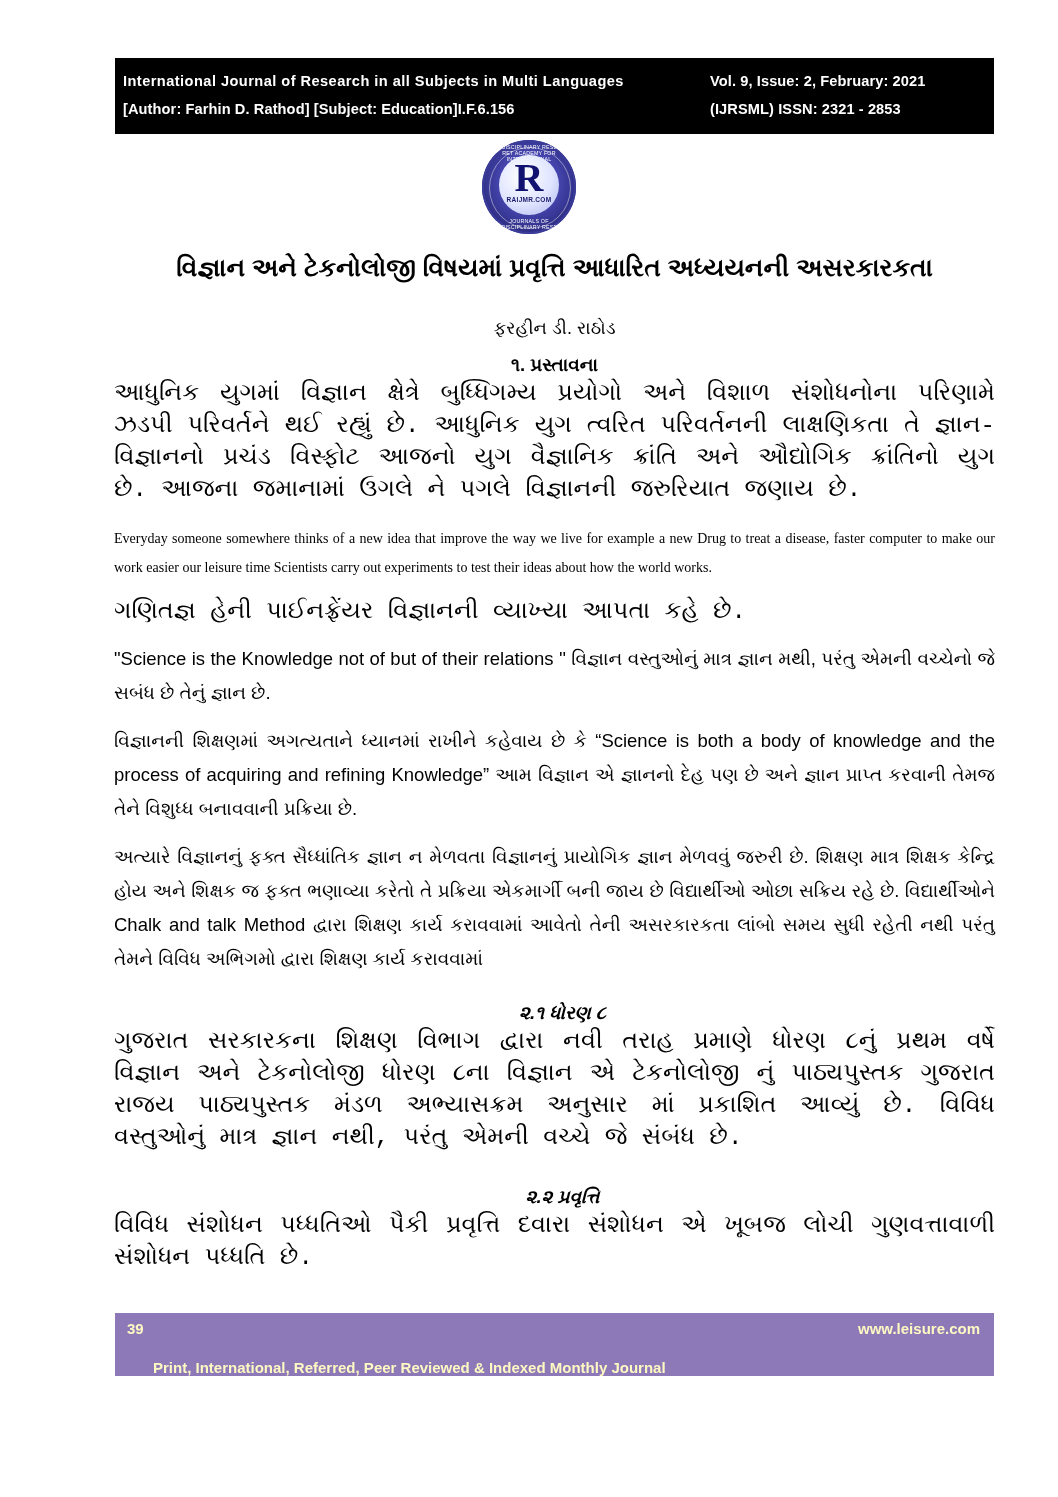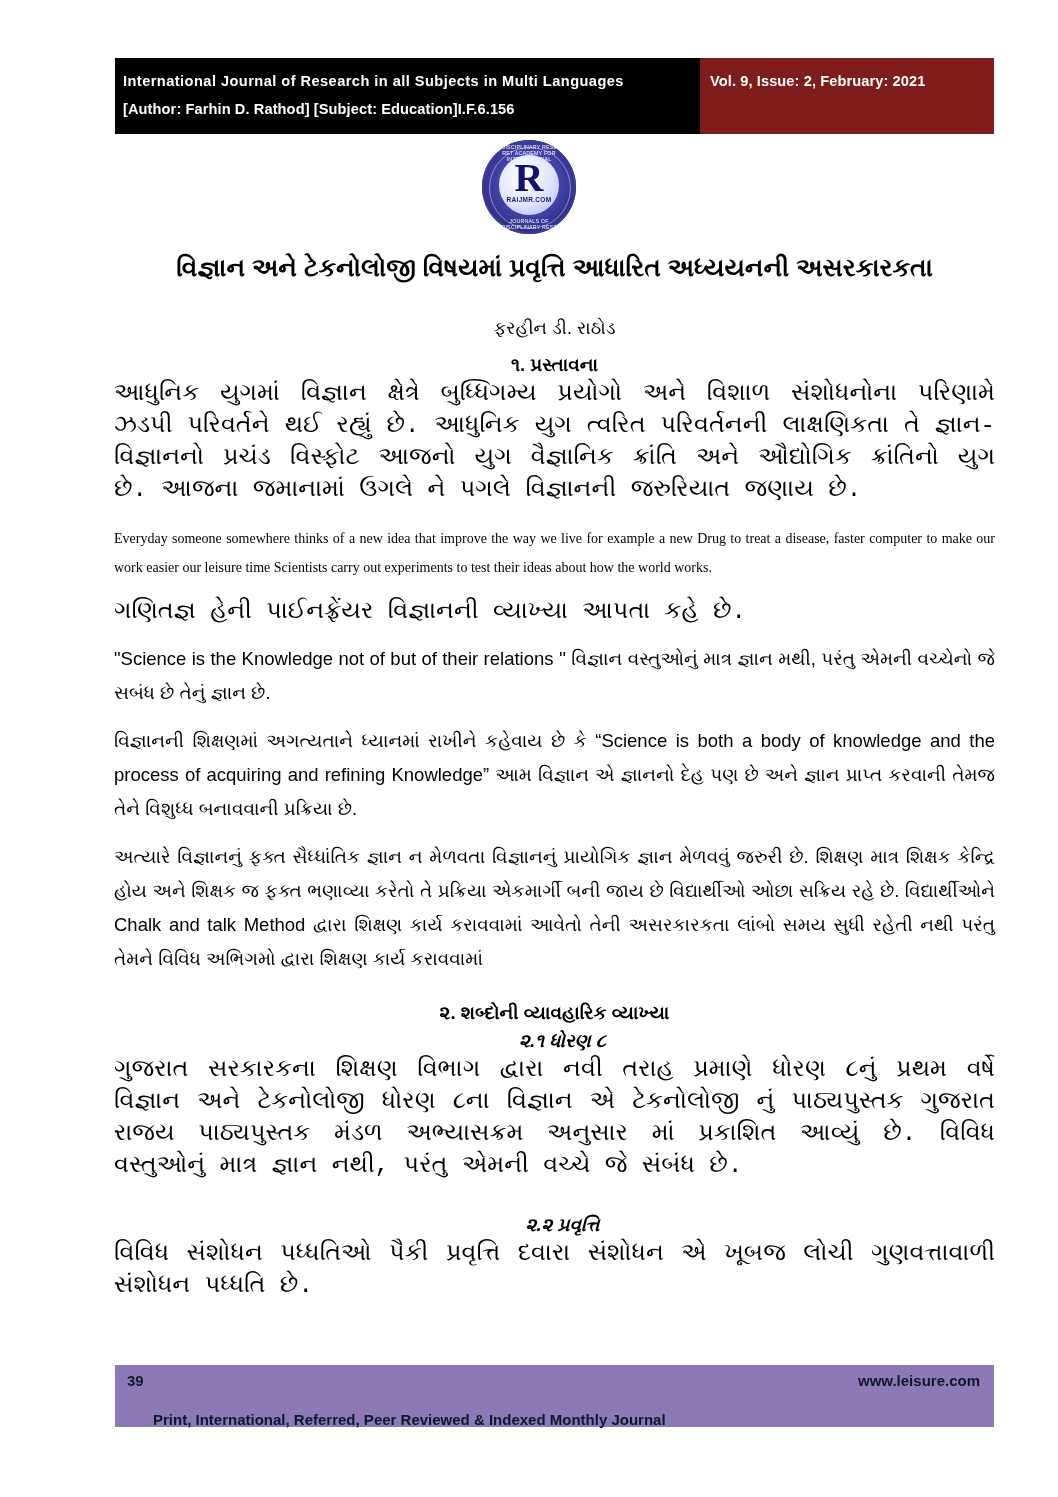--- a/index.html
+++ b/index.html
@@ -35,21 +35,21 @@
   }
   .header-left {
     flex: 0 0 585px;
     background: #000000;
     color: #ffffff;
     padding: 9px 10px 0 8px;
     box-sizing: border-box;
   }
   .header-right {
     flex: 1 1 auto;
-    background: #7f1d1d;
+    background: #000000;
     color: #ffffff;
     padding: 9px 0 0 10px;
     box-sizing: border-box;
   }
   .header-line {
     font-family: "Liberation Sans", sans-serif;
     font-weight: bold;
     font-size: 14.6px;
     line-height: 28px;
     white-space: nowrap;
@@ -189,25 +189,25 @@
     text-align: justify;
     margin: 14px 0 10px 0;
   }
   .spacer-sm { height: 10px; }
   .spacer-md { height: 18px; }
 
   
   .footer {
     position: absolute;
     left: 115px;
-    top: 1365px;
+    top: 1313px;
     width: 879px;
     height: 62px;
     background: #8e79b8;
-    color: #0f172a;
+    color: #fef9c3;
     font-family: "Liberation Sans", sans-serif;
     font-weight: bold;
     font-size: 15px;
   }
   .footer-top {
     position: relative;
     height: 31px;
     line-height: 31px;
   }
   .footer-page {
@@ -245,20 +245,21 @@
 
 <div class="page">
 
   <div class="header">
     <div class="header-left">
       <div class="header-line">International Journal of Research in all Subjects in Multi Languages</div>
       <div class="header-line">[Author: Farhin D. Rathod] [Subject: Education]I.F.6.156</div>
     </div>
     <div class="header-right">
       <div class="header-line">Vol. 9, Issue: 2, February: 2021</div>
+      <div class="header-line">(IJRSML)  ISSN: 2321 - 2853</div>
     </div>
   </div>
 
   <div class="logo-wrap">
     <div class="logo">
       <div class="logo-arc-top">MULTIDISCIPLINARY RESEARCH  RET ACADEMY FOR INTERNATIONAL</div>
       <div class="logo-ring"></div>
       <div class="logo-inner"></div>
       <div class="logo-letter">R</div>
       <div class="logo-caption">RAIJMR.COM</div>
@@ -280,21 +281,20 @@
     <p class="para-guj">ગણિતજ્ઞ હેની પાઈનફ્રેંયર વિજ્ઞાનની વ્યાખ્યા આપતા કહે છે.</p>
 
     <p class="para-mix"> "Science is the Knowledge not of but of their relations '' વિજ્ઞાન વસ્તુઓનું માત્ર જ્ઞાન મથી, પરંતુ એમની વચ્ચેનો જે સબંધ છે તેનું જ્ઞાન છે.</p>
 
     <p class="para-mix">વિજ્ઞાનની શિક્ષણમાં અગત્યતાને ધ્યાનમાં રાખીને કહેવાય છે કે “Science is both a body of knowledge and the process of acquiring and refining Knowledge” આમ વિજ્ઞાન એ જ્ઞાનનો દેહ પણ છે અને જ્ઞાન પ્રાપ્ત કરવાની તેમજ તેને વિશુધ્ધ બનાવવાની પ્રક્રિયા છે.</p>
 
     <p class="para-mix">અત્યારે વિજ્ઞાનનું ફક્ત સૈધ્ધાંતિક જ્ઞાન ન મેળવતા વિજ્ઞાનનું પ્રાયોગિક જ્ઞાન મેળવવું જરુરી છે. શિક્ષણ માત્ર શિક્ષક કેન્દ્રિ હોય અને શિક્ષક જ ફક્ત ભણાવ્યા કરેતો તે પ્રક્રિયા એકમાર્ગી બની જાય છે વિદ્યાર્થીઓ ઓછા સક્રિય રહે છે. વિદ્યાર્થીઓને  Chalk and talk Method દ્વારા શિક્ષણ કાર્ય કરાવવામાં આવેતો તેની અસરકારકતા લાંબો સમય સુધી રહેતી નથી પરંતુ તેમને વિવિધ અભિગમો દ્વારા શિક્ષણ કાર્ય કરાવવામાં</p>
 
     <div class="spacer-sm"></div>
 
-    <div class="sec-head">૨. શબ્દોની વ્યાવહારિક વ્યાખ્યા</div>
     <div class="sec-head italic">૨.૧ ધોરણ ૮</div>
 
     <p class="para-guj">ગુજરાત સરકારકના શિક્ષણ વિભાગ દ્વારા નવી તરાહ પ્રમાણે ધોરણ ૮નું પ્રથમ વર્ષે વિજ્ઞાન અને ટેકનોલોજી ધોરણ ૮ના વિજ્ઞાન એ ટેકનોલોજી નું પાઠ્યપુસ્તક ગુજરાત રાજય પાઠ્યપુસ્તક મંડળ અભ્યાસક્રમ અનુસાર માં પ્રકાશિત આવ્યું છે. વિવિધ વસ્તુઓનું માત્ર જ્ઞાન નથી, પરંતુ એમની વચ્ચે જે સંબંધ છે.</p>
 
     <div class="spacer-md"></div>
 
     <div class="sec-head italic">૨.૨ પ્રવૃત્તિ</div>
 
     <p class="para-guj">વિવિધ સંશોધન પધ્ધતિઓ પૈકી પ્રવૃત્તિ દવારા સંશોધન એ ખૂબજ લોચી ગુણવત્તાવાળી સંશોધન પધ્ધતિ છે.</p>
 

